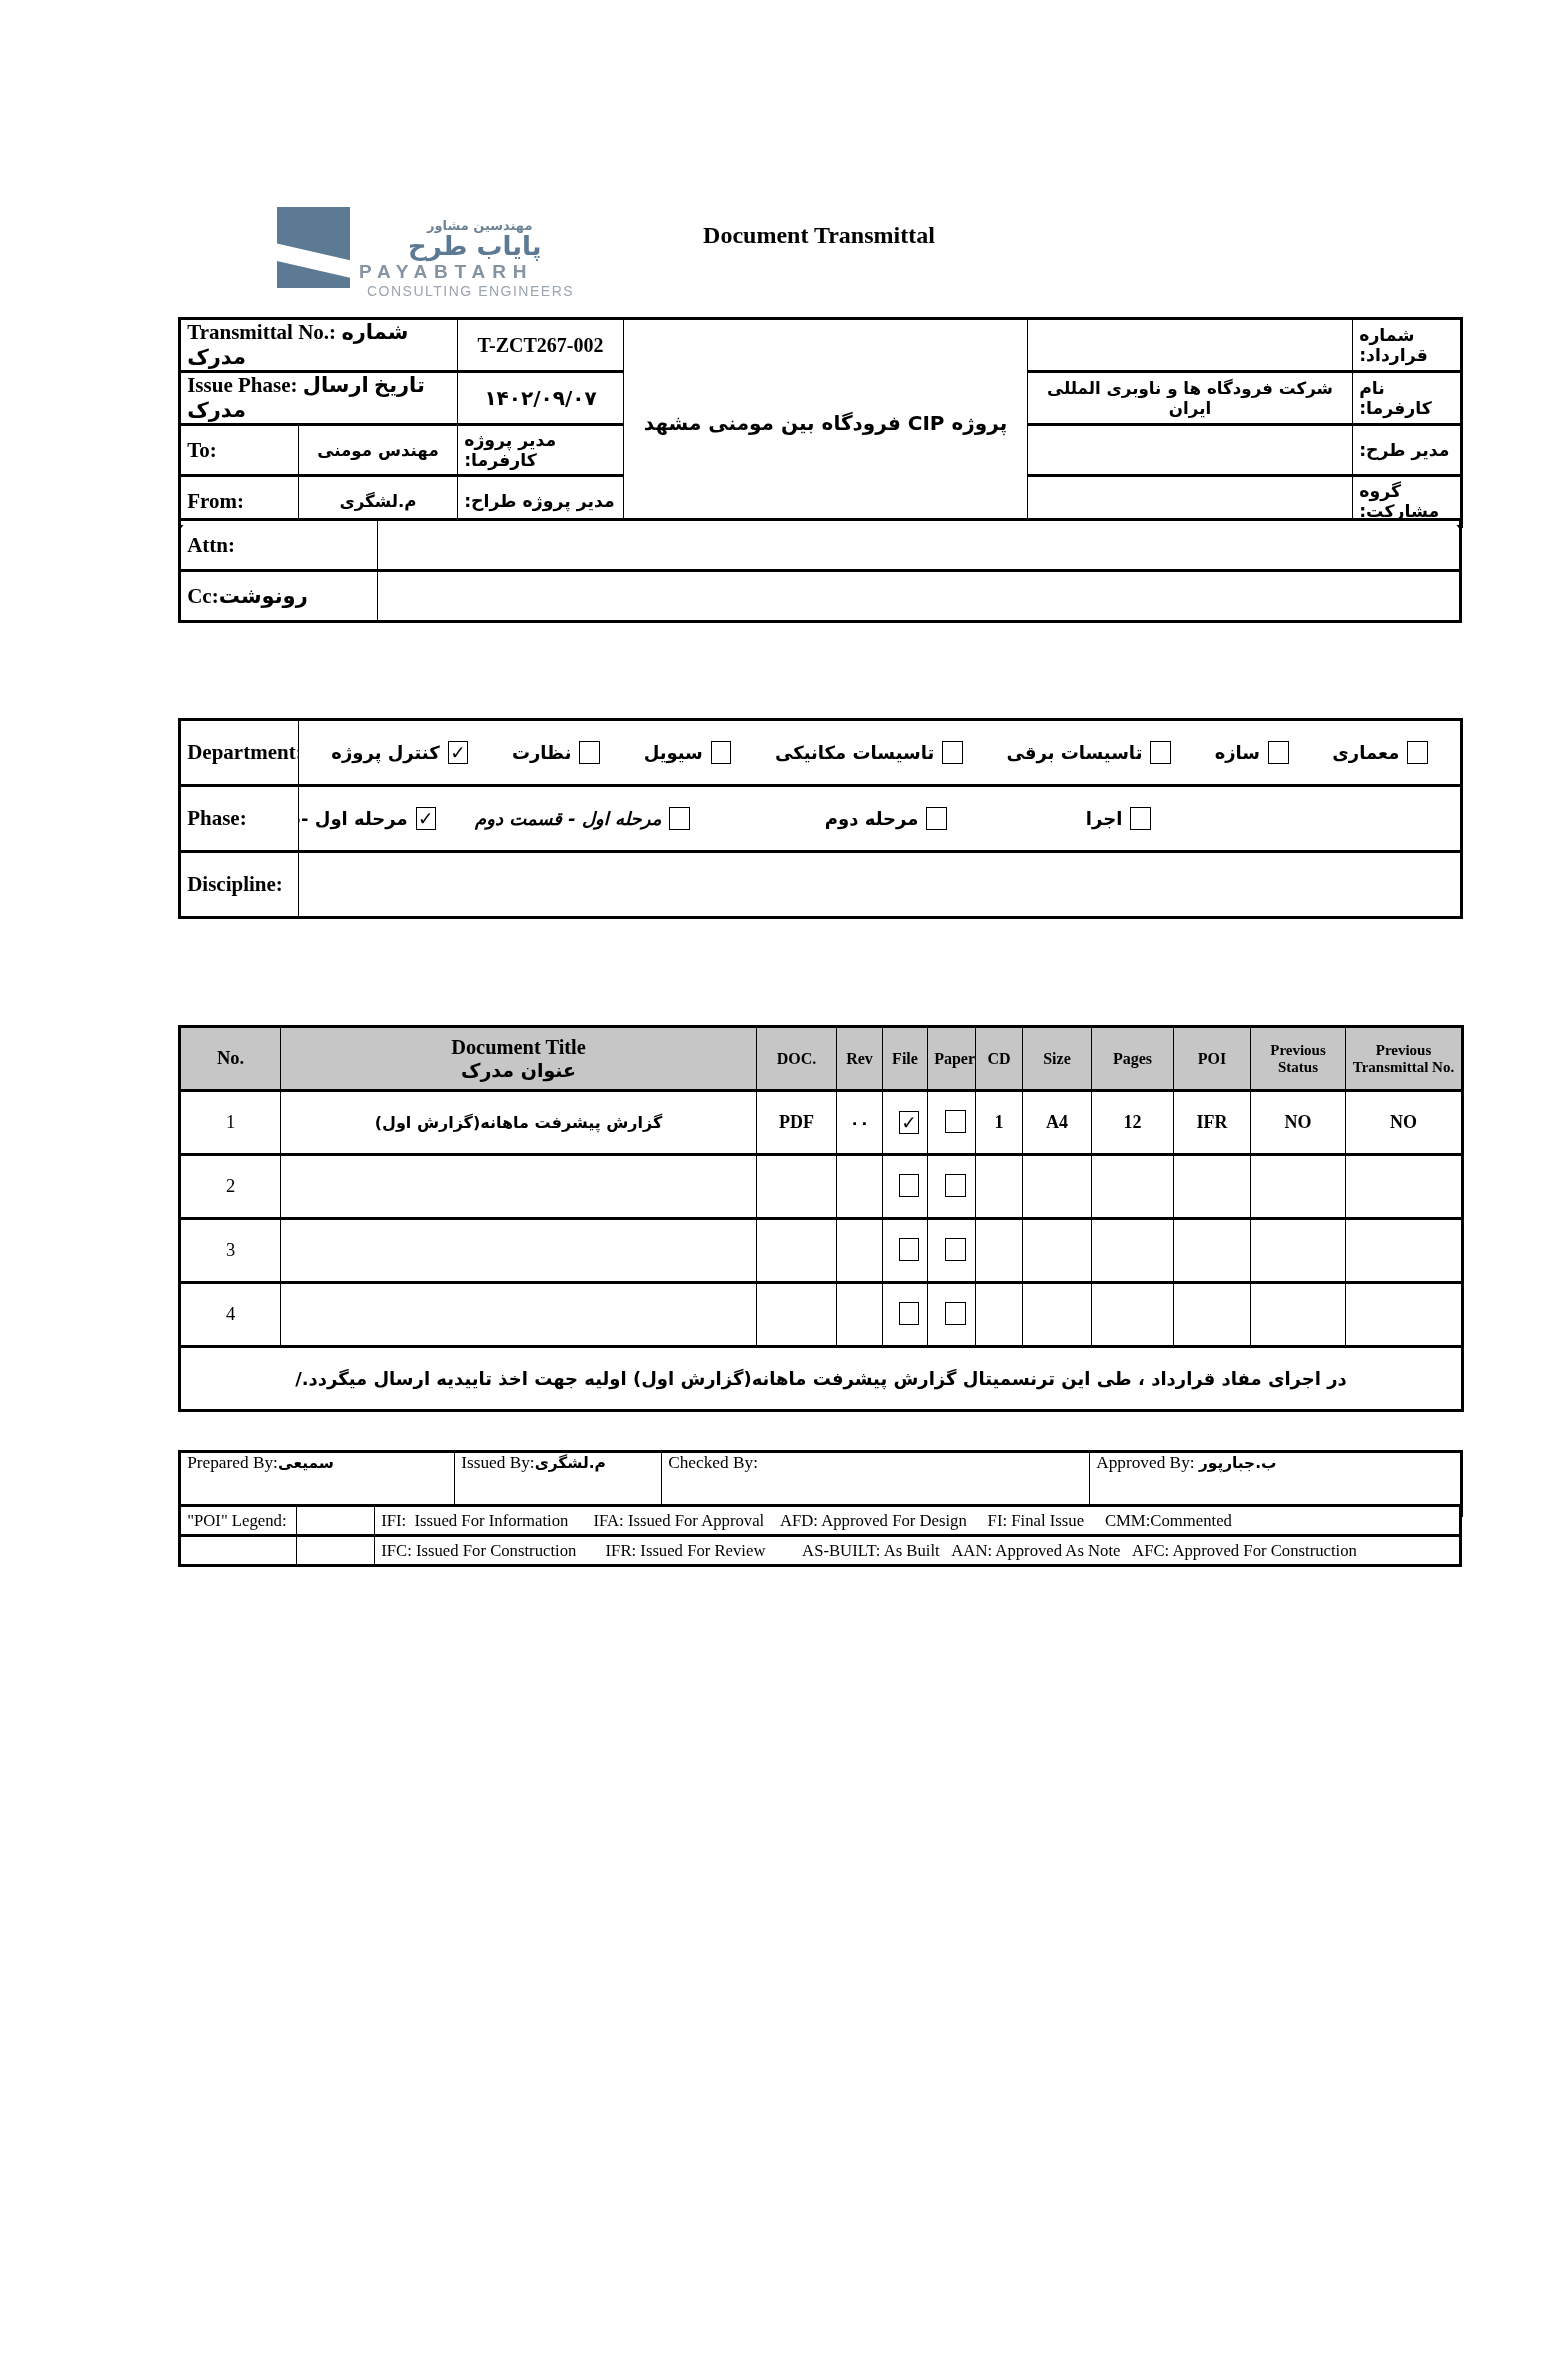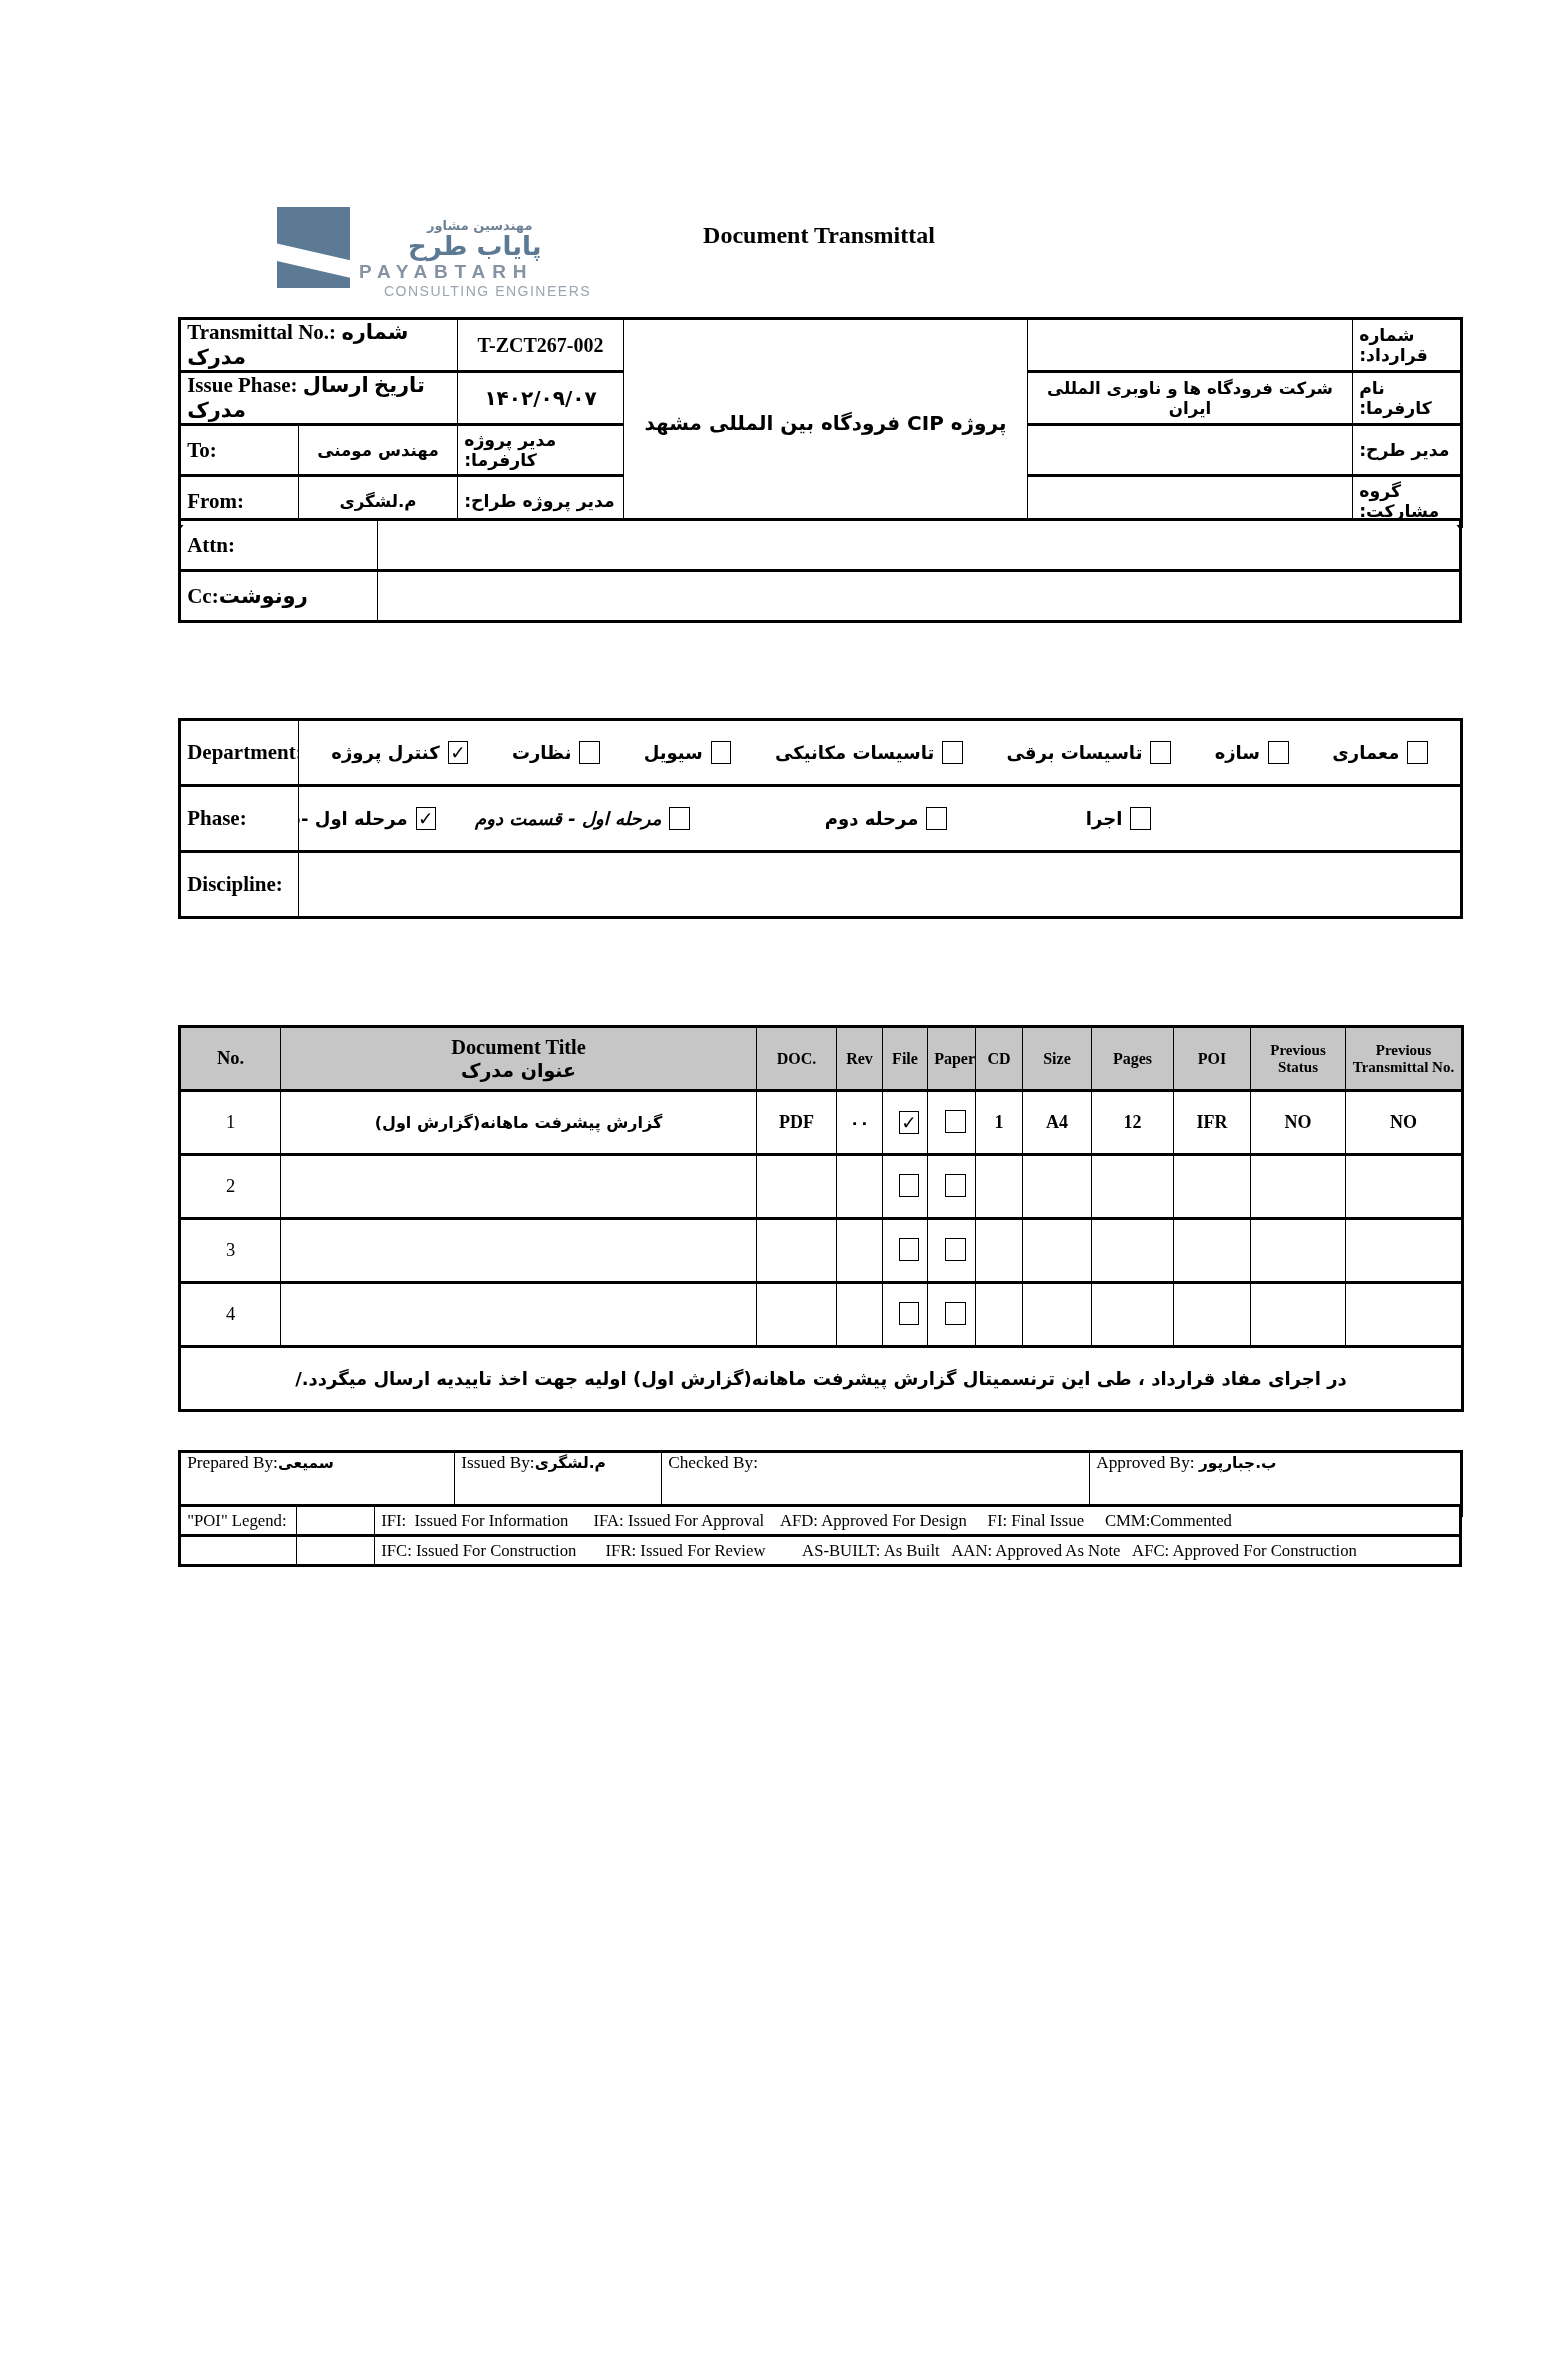--- a/index.html
+++ b/index.html
@@ -10,21 +10,21 @@
   .logo{position:absolute;left:277px;top:204px;width:235px;height:93px;}
   .logo-square{position:absolute;left:0;top:2.5px;width:73px;height:81px;background:#5d7a94;overflow:hidden;}
   .swoosh{position:absolute;left:-18.5px;top:46px;width:117px;height:16.7px;background:#fff;
           transform:rotate(13deg);border-radius:8.6px;}
   .logo-fa-top{position:absolute;left:150px;top:13.6px;font-family:"DejaVu Sans",sans-serif;
           font-size:13px;font-weight:bold;color:#6f8396;white-space:nowrap;}
   .logo-fa{position:absolute;left:131px;top:27px;font-family:"DejaVu Sans",sans-serif;
           font-size:26px;font-weight:bold;color:#5d7a94;white-space:nowrap;}
   .logo-en{position:absolute;left:82px;top:57px;font-family:"Liberation Sans",sans-serif;
           font-size:19px;font-weight:bold;letter-spacing:6.8px;color:#8593a3;white-space:nowrap;}
-  .logo-sub{position:absolute;left:107px;top:79px;font-family:"Liberation Sans",sans-serif;
+  .logo-sub{position:absolute;left:90px;top:79px;font-family:"Liberation Sans",sans-serif;
           font-size:14px;letter-spacing:1.5px;color:#9aa5af;white-space:nowrap;}
 
   .doc-title{position:absolute;left:178px;top:222px;width:1282px;text-align:center;
           font-size:24px;font-weight:bold;}
 
   
   table.tbl{position:absolute;border-collapse:collapse;table-layout:fixed;background:#fff;}
   table.tbl td,table.tbl th{border:1.9px solid #000;padding:0 6.2px;overflow:hidden;}
   table.tbl{border:3.7px solid #000;}
   table.tbl tr>td{border-top-width:3.1px;border-bottom-width:3.1px;}
@@ -112,21 +112,21 @@
         <col style="width:159px">
         <col style="width:166px">
       <col style="width:404px">
         <col style="width:325px">
         <col style="width:109px">
     </colgroup>
     <tbody>
         <tr>
       <td class="en" colspan="2">Transmittal No.: شماره مدرک</td>
       <td class="val">T-ZCT267-002</td>
-      <td class="project" rowspan="4">پروژه CIP فرودگاه بین المللی مشهد</td>
+      <td class="project" rowspan="4">پروژه CIP فرودگاه بین مومنی مشهد</td>
       <td class="fa-val"></td>
       <td class="fa-label">شماره قرارداد:</td>
     </tr>
     <tr>
       <td class="en" colspan="2">Issue Phase: تاریخ ارسال مدرک</td>
       <td class="val fa">۱۴۰۲/۰۹/۰۷</td>
       <td class="fa-val">شرکت فرودگاه ها و ناوبری المللی ایران</td>
       <td class="fa-label">نام کارفرما:</td>
     </tr>
     <tr>

